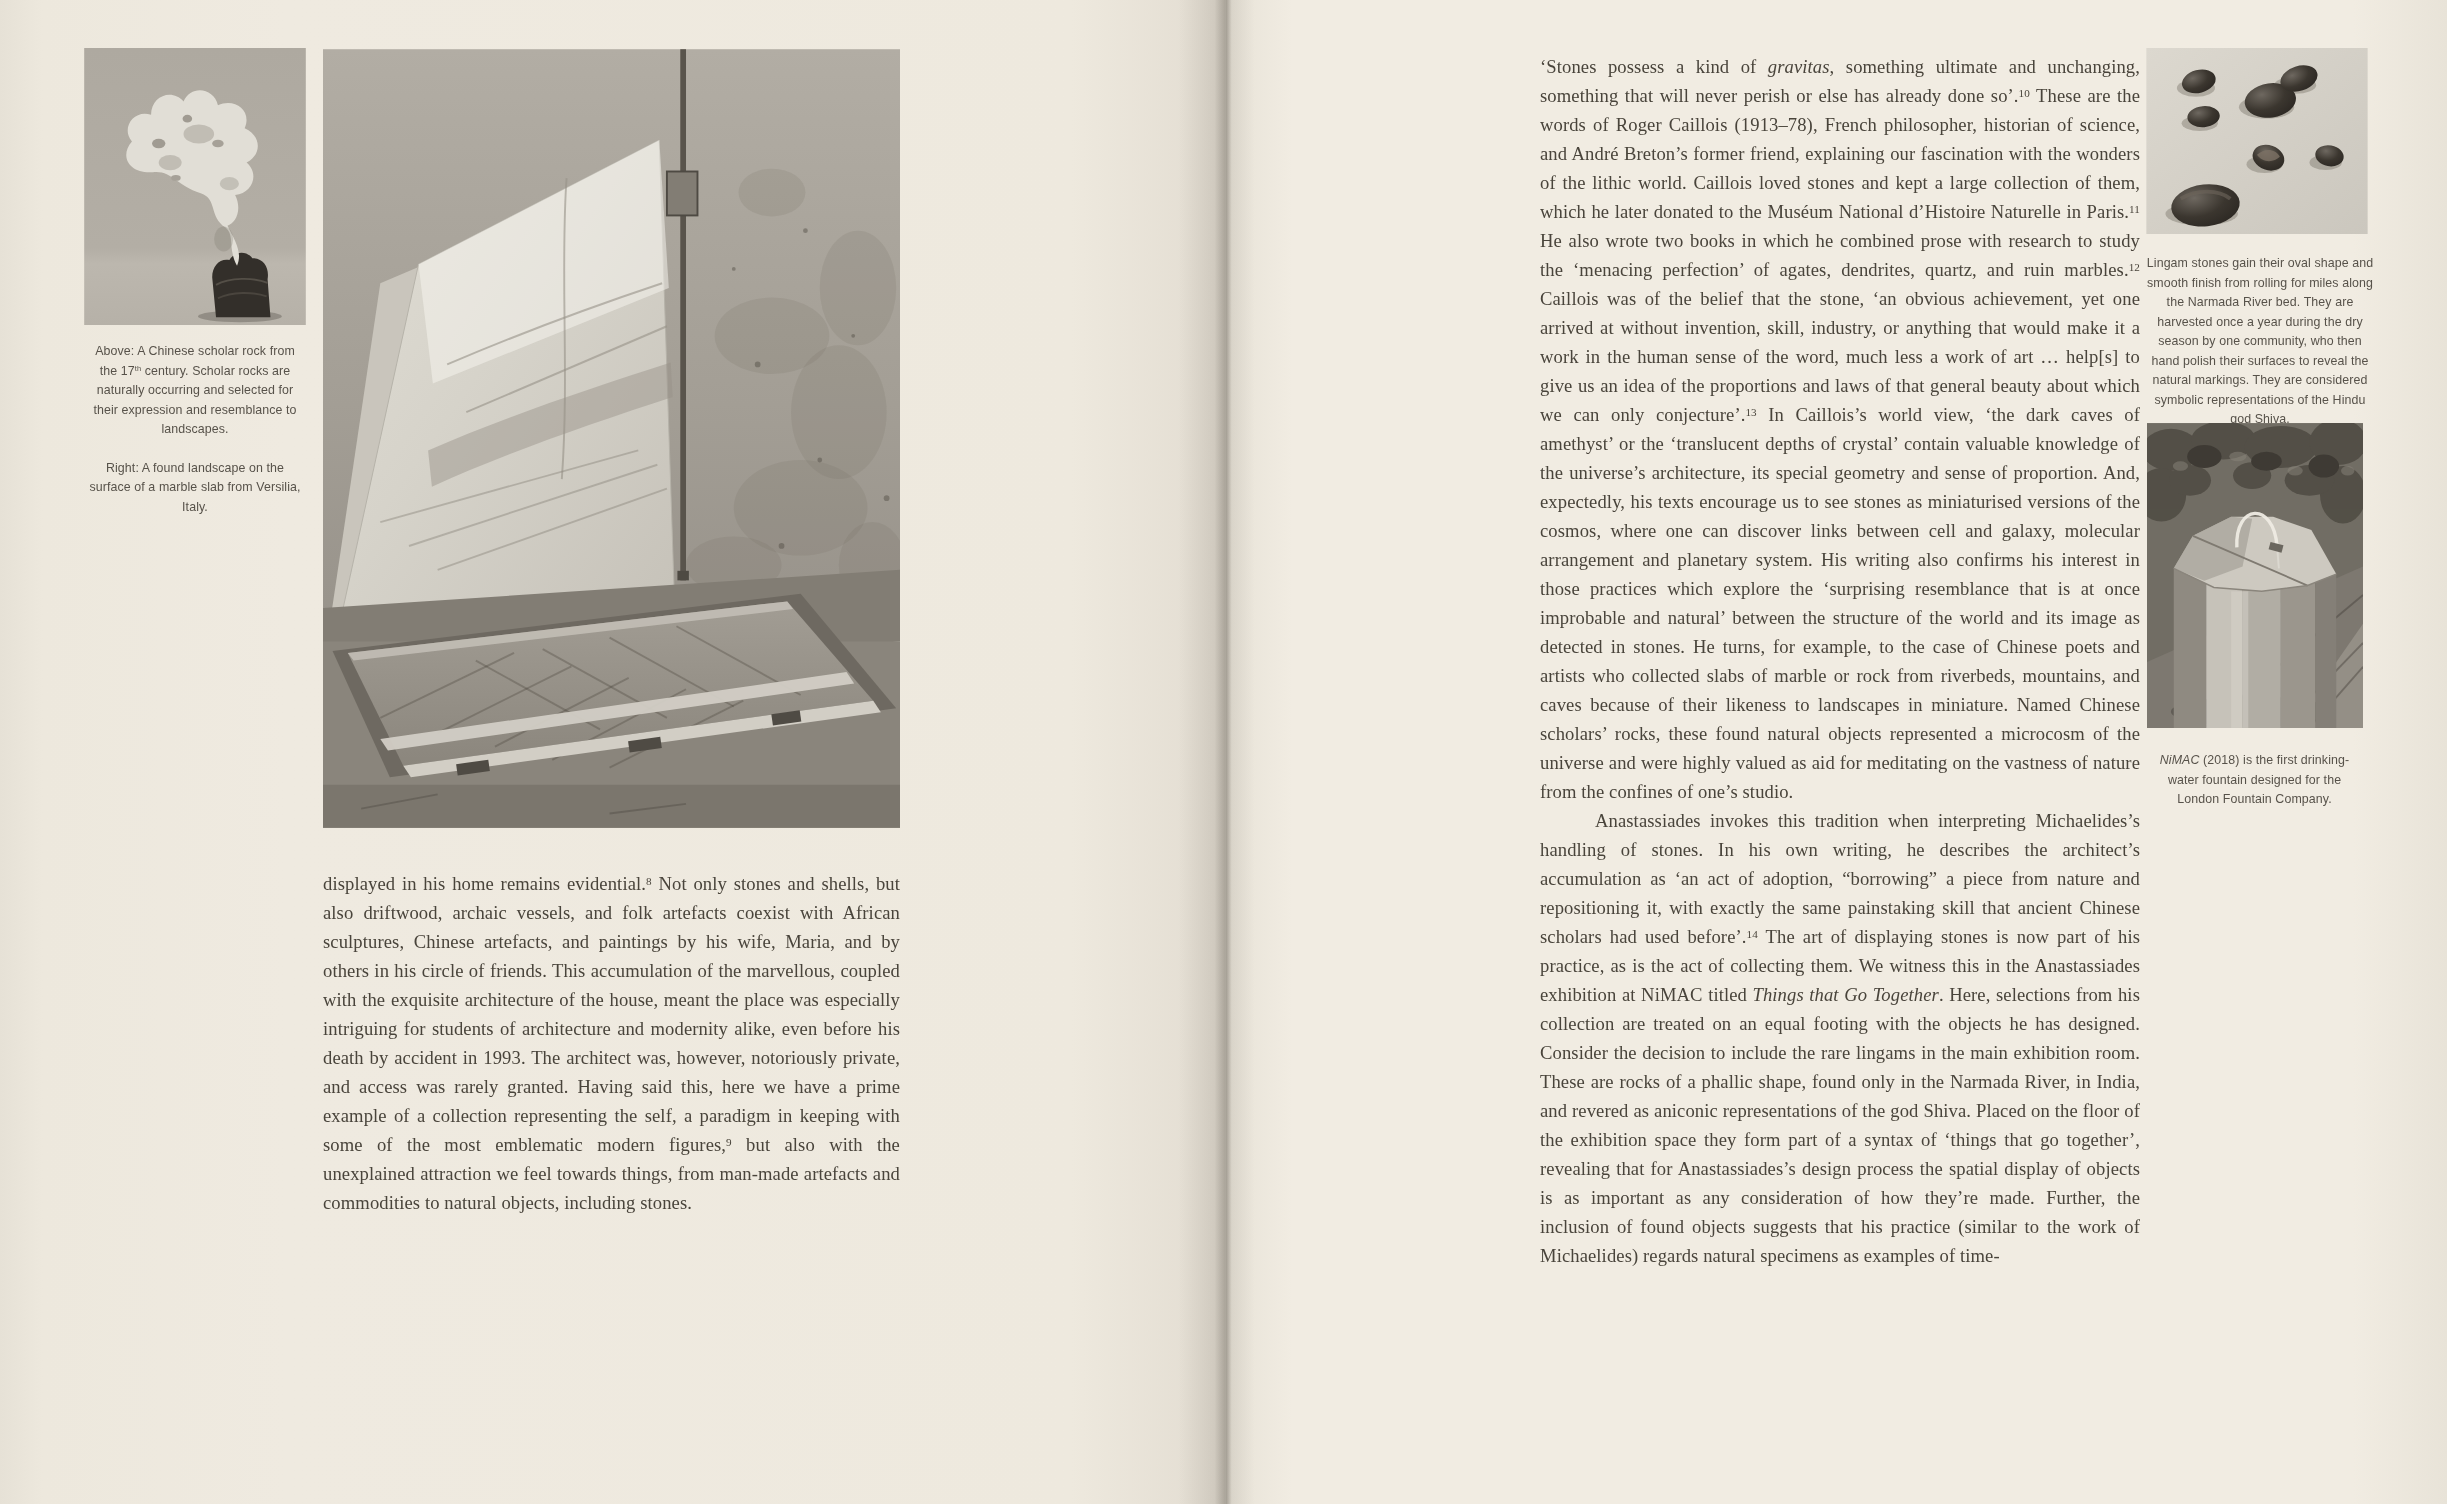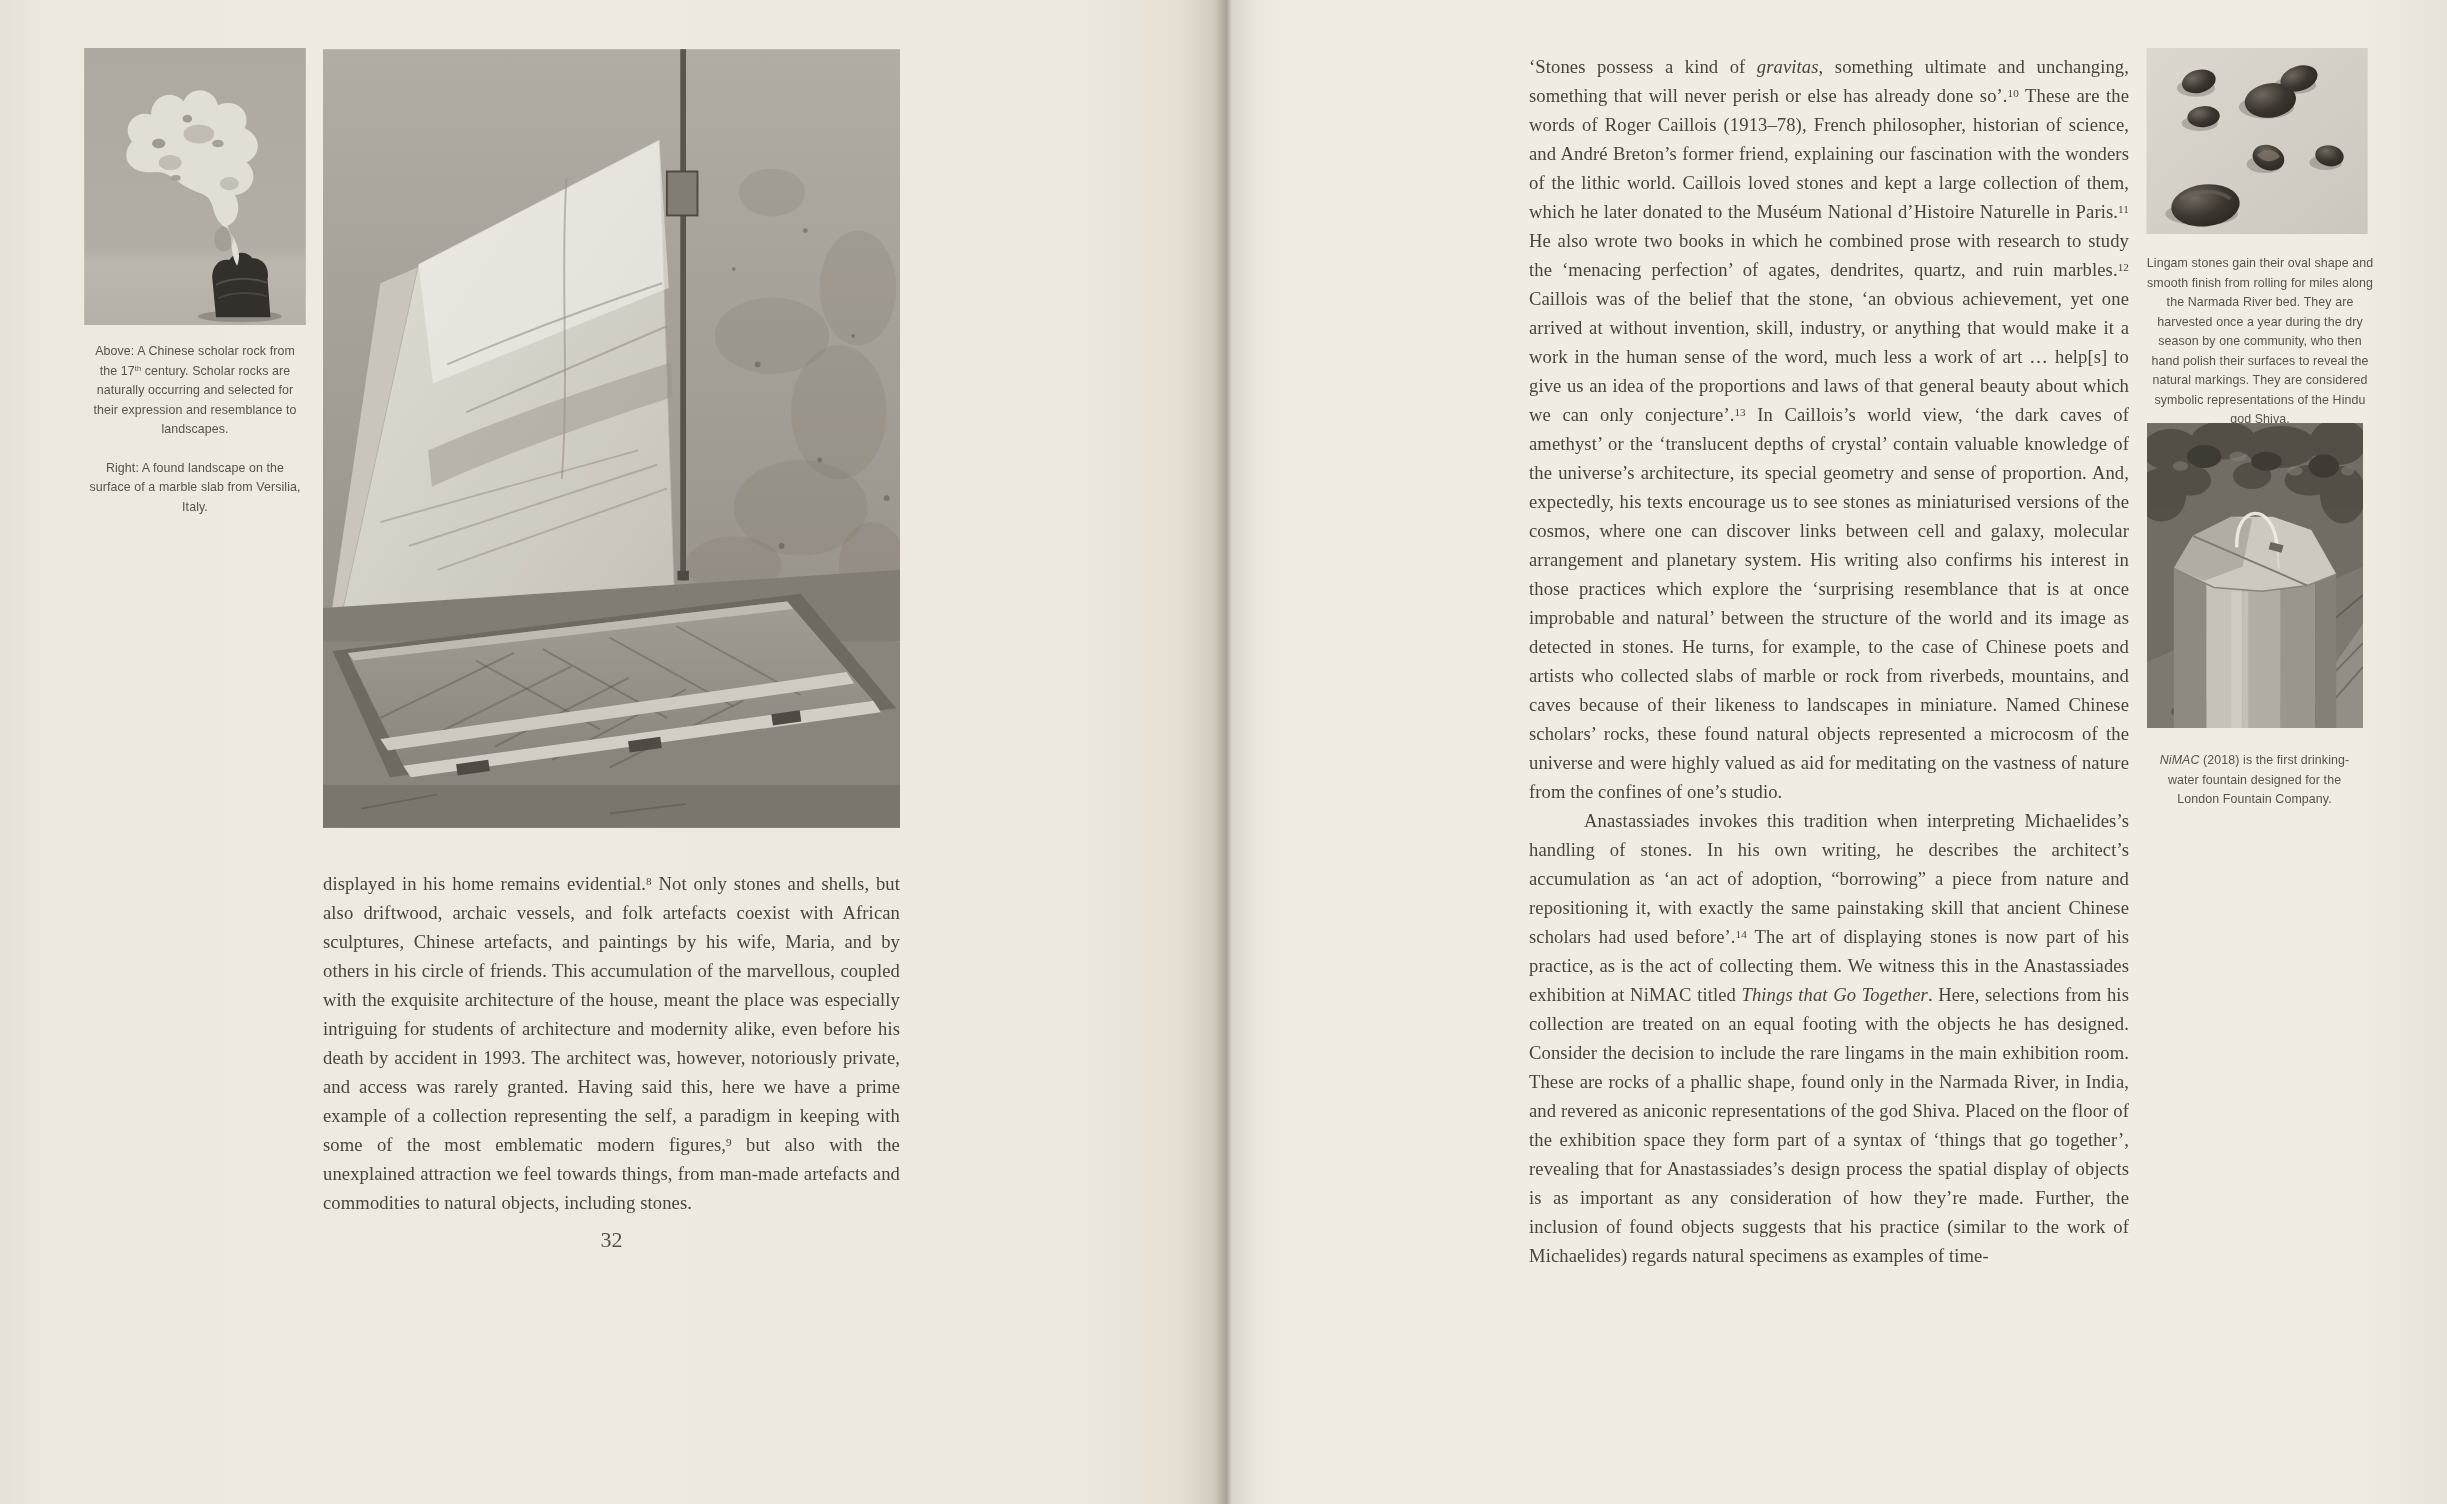--- a/index.html
+++ b/index.html
@@ -196,26 +196,25 @@
           <line x1="40" y1="795" x2="120" y2="780"></line>
           <line x1="300" y1="800" x2="380" y2="790"></line>
         </g>
       </svg>
     </figure>
 
     <div class="body-text" style="left:323px; top:845px; width:577px;margin-top:24px;">
         <p><span>displayed in his home remains evidential.</span><sup>8</sup><span> Not only stones and shells, but also driftwood, archaic vessels, and folk artefacts coexist with African sculptures, Chinese artefacts, and paintings by his wife, Maria, and by others in his circle of friends. This accumulation of the marvellous, coupled with the exquisite architecture of the house, meant the place was especially intriguing for students of architecture and modernity alike, even before his death by accident in 1993. The architect was, however, notoriously private, and access was rarely granted. Having said this, here we have a prime example of a collection representing the self, a paradigm in keeping with some of the most emblematic modern figures,</span><sup>9</sup><span> but also with the unexplained attraction we feel towards things, from man-made artefacts and commodities to natural objects, including stones.</span></p>
       </div>
 
-    <div class="page-number" style="left:323px; top:1227px; width:577px;">32</div>
   </div>
 
   <div class="page page-right">
 
-    <div class="body-text" style="left:304px; top:52px; width:600px;">
+    <div class="body-text" style="left:315px; top:52px; width:600px;">
         <p><span>‘Stones possess a kind of </span><i>gravitas</i><span>, something ultimate and unchanging, something that will never perish or else has already done so’.</span><sup>10</sup><span> These are the words of Roger Caillois (1913–78), French philosopher, historian of science, and André Breton’s former friend, explaining our fascination with the wonders of the lithic world. Caillois loved stones and kept a large collection of them, which he later donated to the Muséum National d’Histoire Naturelle in Paris.</span><sup>11</sup><span> He also wrote two books in which he combined prose with research to study the ‘menacing perfection’ of agates, dendrites, quartz, and ruin marbles.</span><sup>12</sup><span> Caillois was of the belief that the stone, ‘an obvious achievement, yet one arrived at without invention, skill, industry, or anything that would make it a work in the human sense of the word, much less a work of art … help[s] to give us an idea of the proportions and laws of that general beauty about which we can only conjecture’.</span><sup>13</sup><span> In Caillois’s world view, ‘the dark caves of amethyst’ or the ‘translucent depths of crystal’ contain valuable knowledge of the universe’s architecture, its special geometry and sense of proportion. And, expectedly, his texts encourage us to see stones as miniaturised versions of the cosmos, where one can discover links between cell and galaxy, molecular arrangement and planetary system. His writing also confirms his interest in those practices which explore the ‘surprising resemblance that is at once improbable and natural’ between the structure of the world and its image as detected in stones. He turns, for example, to the case of Chinese poets and artists who collected slabs of marble or rock from riverbeds, mountains, and caves because of their likeness to landscapes in miniature. Named Chinese scholars’ rocks, these found natural objects represented a microcosm of the universe and were highly valued as aid for meditating on the vastness of nature from the confines of one’s studio.</span></p>
         <p class="indent"><span>Anastassiades invokes this tradition when interpreting Michaelides’s handling of stones. In his own writing, he describes the architect’s accumulation as ‘an act of adoption, “borrowing” a piece from nature and repositioning it, with exactly the same painstaking skill that ancient Chinese scholars had used before’.</span><sup>14</sup><span> The art of displaying stones is now part of his practice, as is the act of collecting them. We witness this in the Anastassiades exhibition at NiMAC titled </span><i>Things that Go Together</i><span>. Here, selections from his collection are treated on an equal footing with the objects he has designed. Consider the decision to include the rare lingams in the main exhibition room. These are rocks of a phallic shape, found only in the Narmada River, in India, and revered as aniconic representations of the god Shiva. Placed on the floor of the exhibition space they form part of a syntax of ‘things that go together’, revealing that for Anastassiades’s design process the spatial display of objects is as important as any consideration of how they’re made. Further, the inclusion of found objects suggests that his practice (similar to the work of Michaelides) regards natural specimens as examples of time-</span></p>
       </div>
 
     <figure style="left:921px; top:48px;">
       <svg width="222" height="186" viewBox="0 0 232 195">
         <defs>
           <linearGradient id="stonebg" x1="0" y1="0" x2="1" y2="1">
             <stop offset="0" stop-color="#dcd8cf"></stop>
             <stop offset="1" stop-color="#cbc7be"></stop>

